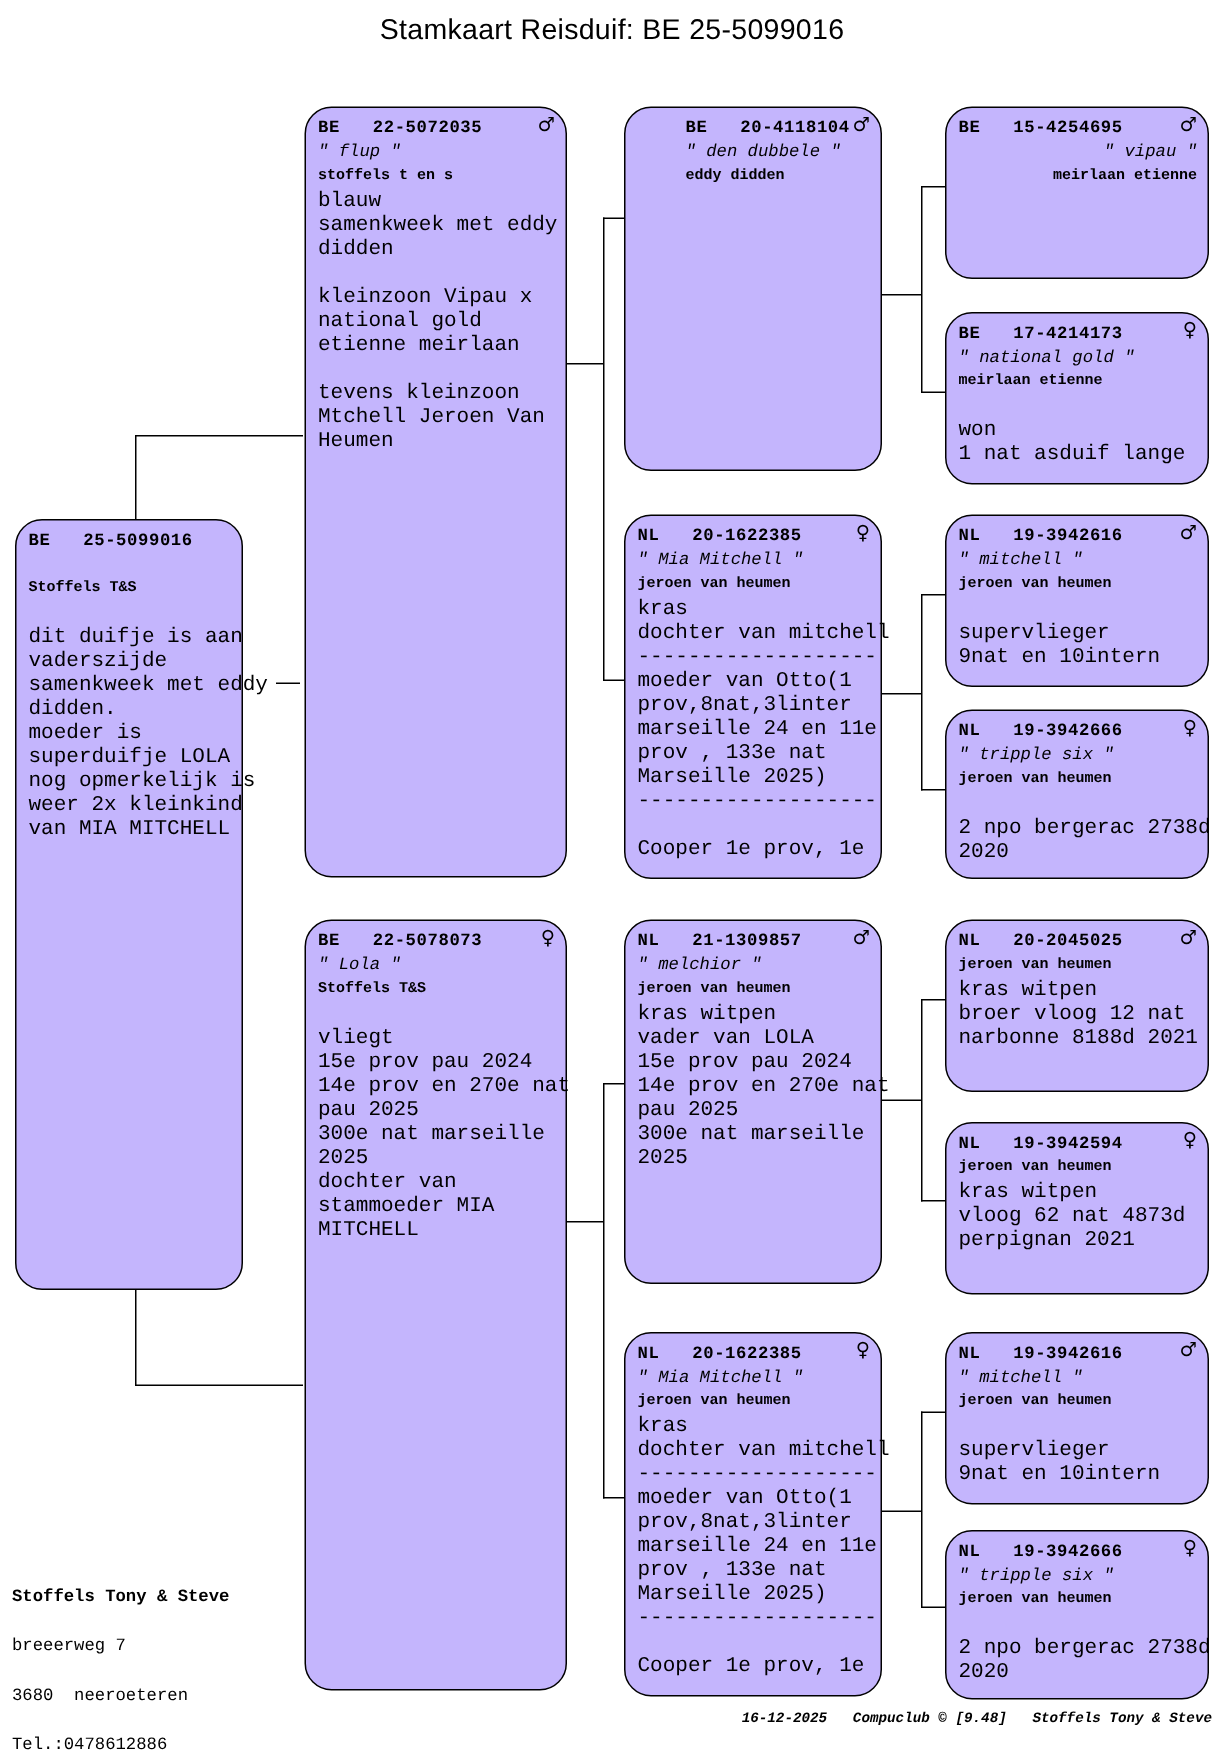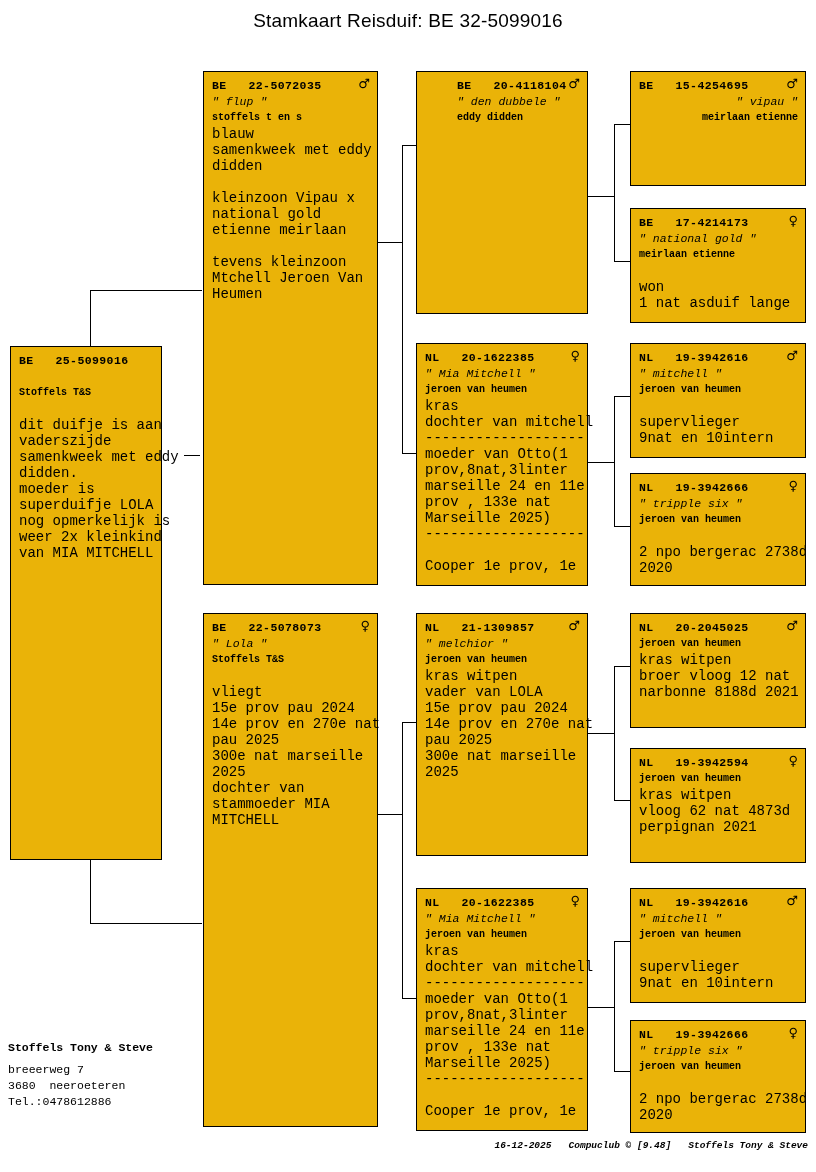--- a/index.html
+++ b/index.html
@@ -9,49 +9,49 @@
     color:#000000;
   }
   .title{
     position:absolute;left:0;top:10px;width:816px;text-align:center;
     font-family:"Liberation Sans","DejaVu Sans",sans-serif;
     font-size:19px;letter-spacing:.2px;
   }
   
   .box{
     position:absolute;box-sizing:border-box;
-    border:1.3px solid #000;border-radius:0;background:#eab308;
+    border:1.3px solid #000;border-radius:18px;background:#c4b5fd;
     padding:6px 7px 6px 8px;z-index:5;
   }
   .hdr{display:flex;align-items:flex-start;justify-content:space-between;}
   .ring{font-weight:bold;font-size:11.5px;letter-spacing:.4px;white-space:pre;}
   .sex{font-size:13px;line-height:11px;font-family:"DejaVu Sans",sans-serif;}
   .nick{font-style:italic;font-size:11.5px;white-space:pre;}
   .owner{font-weight:bold;font-size:10px;white-space:pre;}
   .lines{font-size:14px;white-space:pre;}
   .lines div{min-height:16px;line-height:16px;}
   .ring,.nick,.owner{line-height:16px;}
   .blank{min-height:16px;line-height:16px;}
   
   .ln{position:absolute;background:#000;z-index:1;}
   .h{height:1.3px;}
   .v{width:1.3px;}
   
   .ownerblk{position:absolute;left:8px;top:1040px;font-size:11.5px;line-height:16px;}
   .ownerblk .nm{font-weight:bold;margin-bottom:6px;white-space:pre;}
-  .ownerblk div{white-space:pre;}
+  .ownerblk div{white-space:pre;margin-top:17px;}
   .footer{
     position:absolute;left:0;top:1140px;width:808px;text-align:right;
     font-size:9.5px;font-style:italic;font-weight:bold;white-space:pre;
   }
 </style>
 </head>
 <body>
 
-<div class="title">Stamkaart Reisduif: BE  32-5099016</div>
+<div class="title">Stamkaart Reisduif: BE  25-5099016</div>
 
 <div class="ln h" style="left:184px;top:455px;width:16px;"></div>
 <div class="ln v" style="left:90px;top:290px;height:634px;"></div>
 <div class="ln h" style="left:90px;top:290px;width:112px;"></div>
 <div class="ln h" style="left:90px;top:923px;width:112px;"></div>
 
 <div class="ln h" style="left:376px;top:242px;width:26px;"></div>
 <div class="ln v" style="left:402px;top:145px;height:309px;"></div>
 <div class="ln h" style="left:402px;top:145px;width:14px;"></div>
 <div class="ln h" style="left:402px;top:453px;width:14px;"></div>

